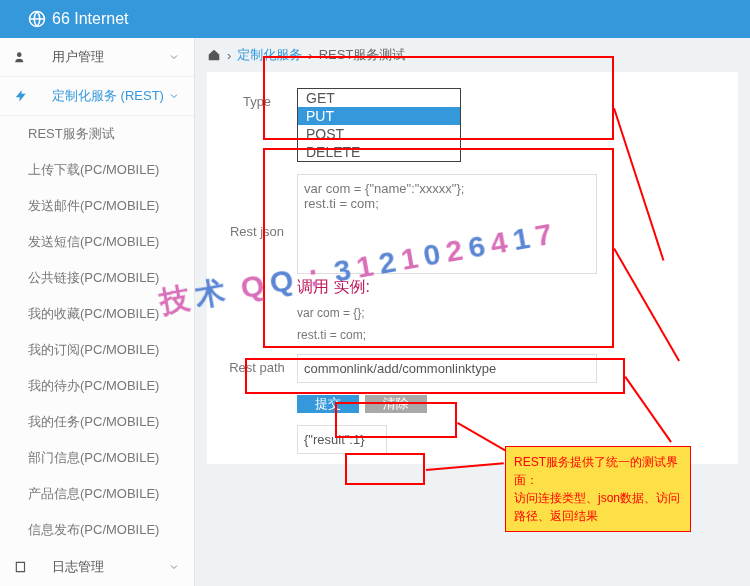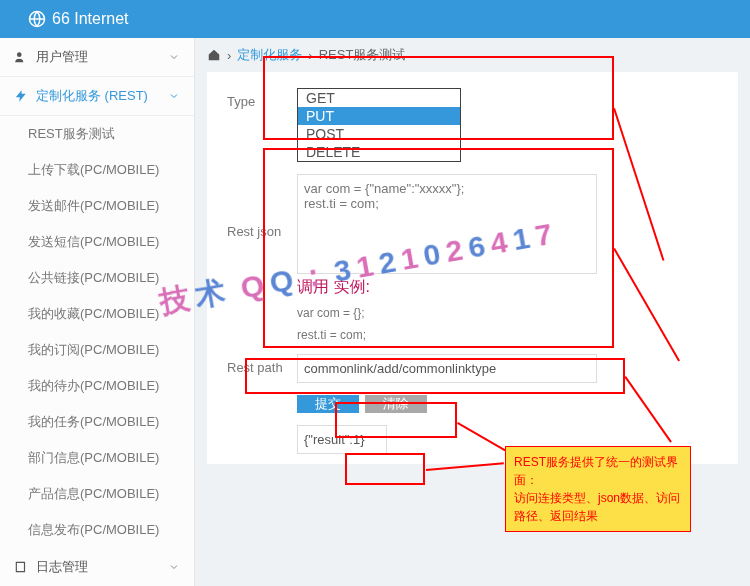--- a/index.html
+++ b/index.html
@@ -3,28 +3,28 @@
 <meta charset="utf-8">
 <style>
 *{margin:0;padding:0;box-sizing:border-box;font-family:Arial,"Microsoft YaHei",sans-serif}
 body{width:750px;height:586px;overflow:hidden;font-size:13px;color:#555;position:relative}
 .header{height:38px;background:#3598db;color:#fff;display:flex;align-items:center;padding:0 28px;font-size:16px}
 .header svg{margin-right:6px}
 .body{display:flex;height:548px}
 .sidebar{width:195px;background:#fcfcfc;border-right:1px solid #e5e5e5;overflow-y:auto}
 .side-group{display:flex;align-items:center;justify-content:space-between;padding:10px 14px;cursor:pointer;color:#555;border-bottom:1px solid #eee}
 .side-group.active{color:#3598db}
-.side-group .ico{display:flex;align-items:center;gap:8px}
+.side-group .ico{display:flex;align-items:center;gap:24px}
 .side-sub{padding:9px 14px 9px 28px;color:#777;cursor:pointer;font-size:13px}
 .main{flex:1;background:#eef2f5;position:relative}
 .crumb{background:#eef2f5;padding:8px 12px;display:flex;align-items:center;gap:6px;color:#666;font-size:13px}
 .crumb a{color:#3598db;text-decoration:none}
 .panel{background:#fff;margin:0 12px 12px;padding:10px 0}
 .row{display:flex;align-items:flex-start;padding:6px 10px}
-.lbl{width:80px;text-align:left;padding:6px 10px;color:#777;font-size:13px}
+.lbl{width:80px;text-align:center;padding:6px 10px;color:#777;font-size:13px}
 .ctrl{flex:1;position:relative}
 .dropdown{border:1px solid #404040;width:164px;background:#fff}
 .dropdown .opt{padding:1px 8px;font-size:14px}
 .dropdown .opt.sel{background:#3598db;color:#fff}
 .txtarea{border:1px solid #ddd;width:300px;height:100px;padding:6px;font-size:13px;color:#777;resize:none;font-family:inherit}
 .hint{font-size:16px;color:#be185d;}
 .hint2{font-size:12px;color:#777;margin-top:8px}
 .txtinput{border:1px solid #ddd;width:300px;padding:6px;font-size:13px;color:#555}
 .btn{padding:0 18px;border:none;color:#fff;font-size:13px;cursor:pointer;margin-right:2px}
 .btn.primary{background:#3598db}

